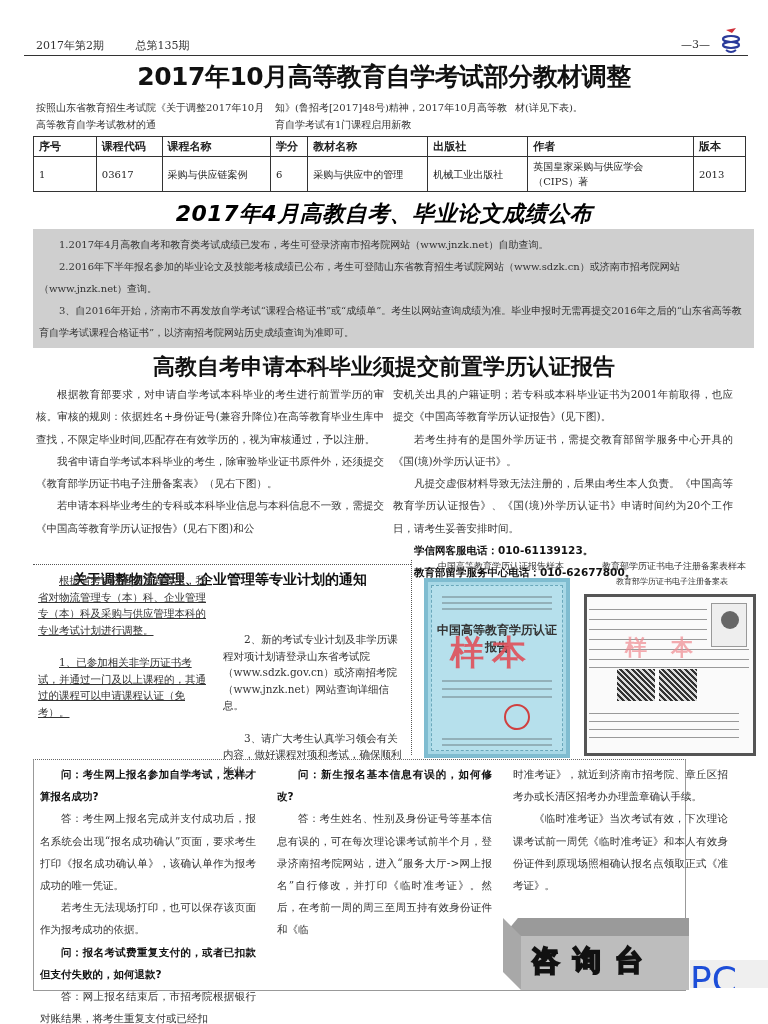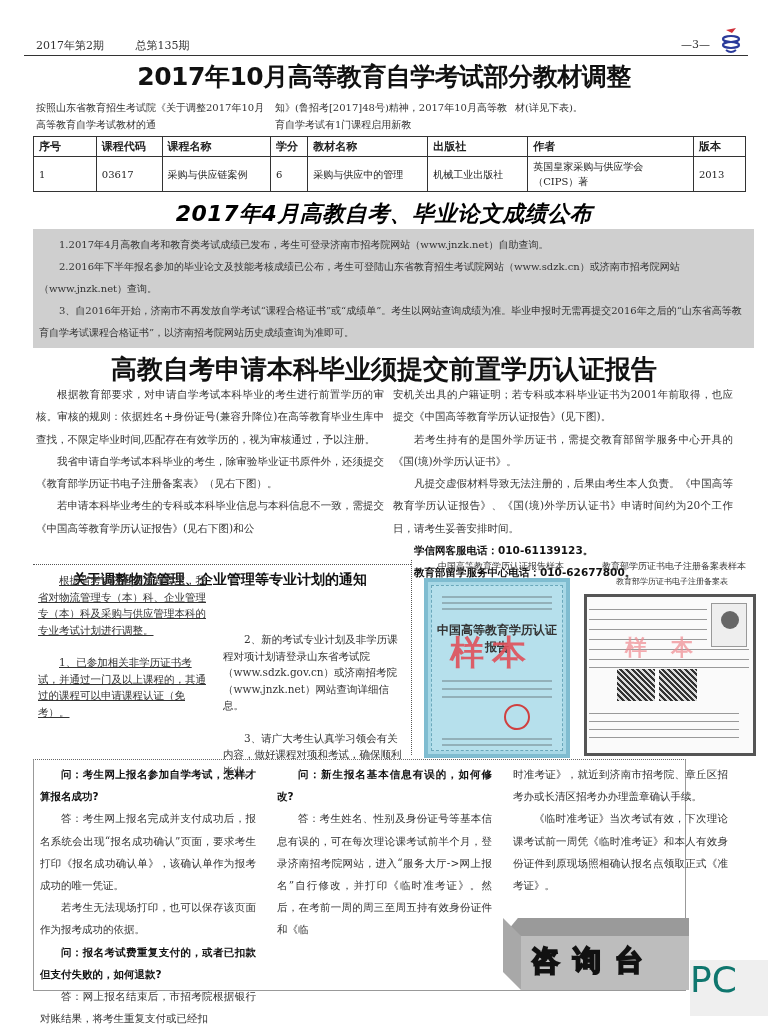--- a/index.html
+++ b/index.html
@@ -22,21 +22,21 @@
   table.tb { position: absolute; left: 33px; top: 136px; width: 713px; border-collapse: collapse; font-size: 10px; }
   table.tb th, table.tb td { border: 1px solid #333; padding: 2px 5px; text-align: left; vertical-align: middle; color: #222; }
   table.tb th { height: 18px; font-weight: bold; font-size: 11px; }
   table.tb td { height: 34px; line-height: 15px; }
 
   .title2 { position: absolute; left: 0; top: 199px; width: 768px; text-align: center; font-family: "DejaVu Sans", "Liberation Sans", sans-serif; font-weight: bold; font-style: italic; font-size: 22px; color: #000; letter-spacing: 0.5px; }
 
   .graybox { position: absolute; left: 33px; top: 229px; width: 721px; height: 119px; background: #cfcfcf; padding: 5px 6px; font-size: 10px; line-height: 22px; color: #333; }
   .graybox p { text-indent: 2em; }
 
-  .title3 { position: absolute; left: 0; top: 352px; width: 768px; text-align: center; font-family: "DejaVu Sans", "Liberation Sans", sans-serif; font-weight: bold; font-size: 26px; color: #111; }
+  .title3 { position: absolute; left: 0; top: 352px; width: 768px; text-align: center; font-family: "DejaVu Sans", "Liberation Sans", sans-serif; font-weight: bold; font-size: 22px; color: #111; }
 
   .col { position: absolute; font-size: 10.5px; line-height: 22.3px; color: #333; text-align: justify; }
   .col p { text-indent: 2em; }
   .col.left { left: 36px; top: 383px; width: 348px; }
   .col.right { left: 393px; top: 383px; width: 340px; }
   .col.right p.first { text-indent: 0; }
   .col.right p.bold { font-weight: bold; color: #111; font-family: "DejaVu Sans", "Liberation Sans", sans-serif; font-size: 10.5px; }
 
   .dotline-h { position: absolute; left: 33px; top: 564px; width: 378px; border-top: 1px dotted #555; }
   .dotline-v { position: absolute; left: 411px; top: 560px; height: 195px; border-left: 1px dotted #555; }
@@ -71,21 +71,21 @@
   .qa p.noindent { text-indent: 0; }
   .qa.c1 { left: 40px; width: 216px; }
   .qa.c2 { left: 277px; width: 215px; }
   .qa.c3 { left: 513px; width: 215px; }
 
   .consult-box { position: absolute; left: 503px; top: 918px; width: 186px; height: 52px; }
   .consult-box .top { position: absolute; left: 0; top: 0; width: 186px; height: 18px; background: #9a9a9a; clip-path: polygon(8% 0, 100% 0, 100% 100%, 0 100%); }
   .consult-box .face { position: absolute; left: 18px; top: 18px; width: 168px; height: 54px; background: #bdbdbd; }
   .consult-box .side { position: absolute; left: 0; top: 0; width: 18px; height: 72px; background: #a8a8a8; clip-path: polygon(0 0, 100% 25%, 100% 100%, 0 75%); }
   .consult-box .label { position: absolute; left: 28px; top: 24px; font-family: "DejaVu Sans", sans-serif; font-weight: bold; font-size: 28px; color: #fff; -webkit-text-stroke: 2px #111; letter-spacing: 14px; }
-  .watermark { position: absolute; left: 690px; top: 960px; width: 78px; height: 56px; background: rgba(235,235,235,0.8); font-family: "DejaVu Sans", sans-serif; font-size: 36px; color: #0f766e; line-height: 40px; overflow: hidden; }
+  .watermark { position: absolute; left: 690px; top: 960px; width: 78px; height: 28px; background: rgba(235,235,235,0.8); font-family: "DejaVu Sans", sans-serif; font-size: 36px; color: #1d4ed8; line-height: 40px; overflow: hidden; text-decoration: underline; }
 </style>
 </head>
 <body>
 
 <div class="header">
   <div class="issue">
     <span>2017年第2期</span>
     <span>总第135期</span>
   </div>
   <div class="pagenum">—3—</div>

